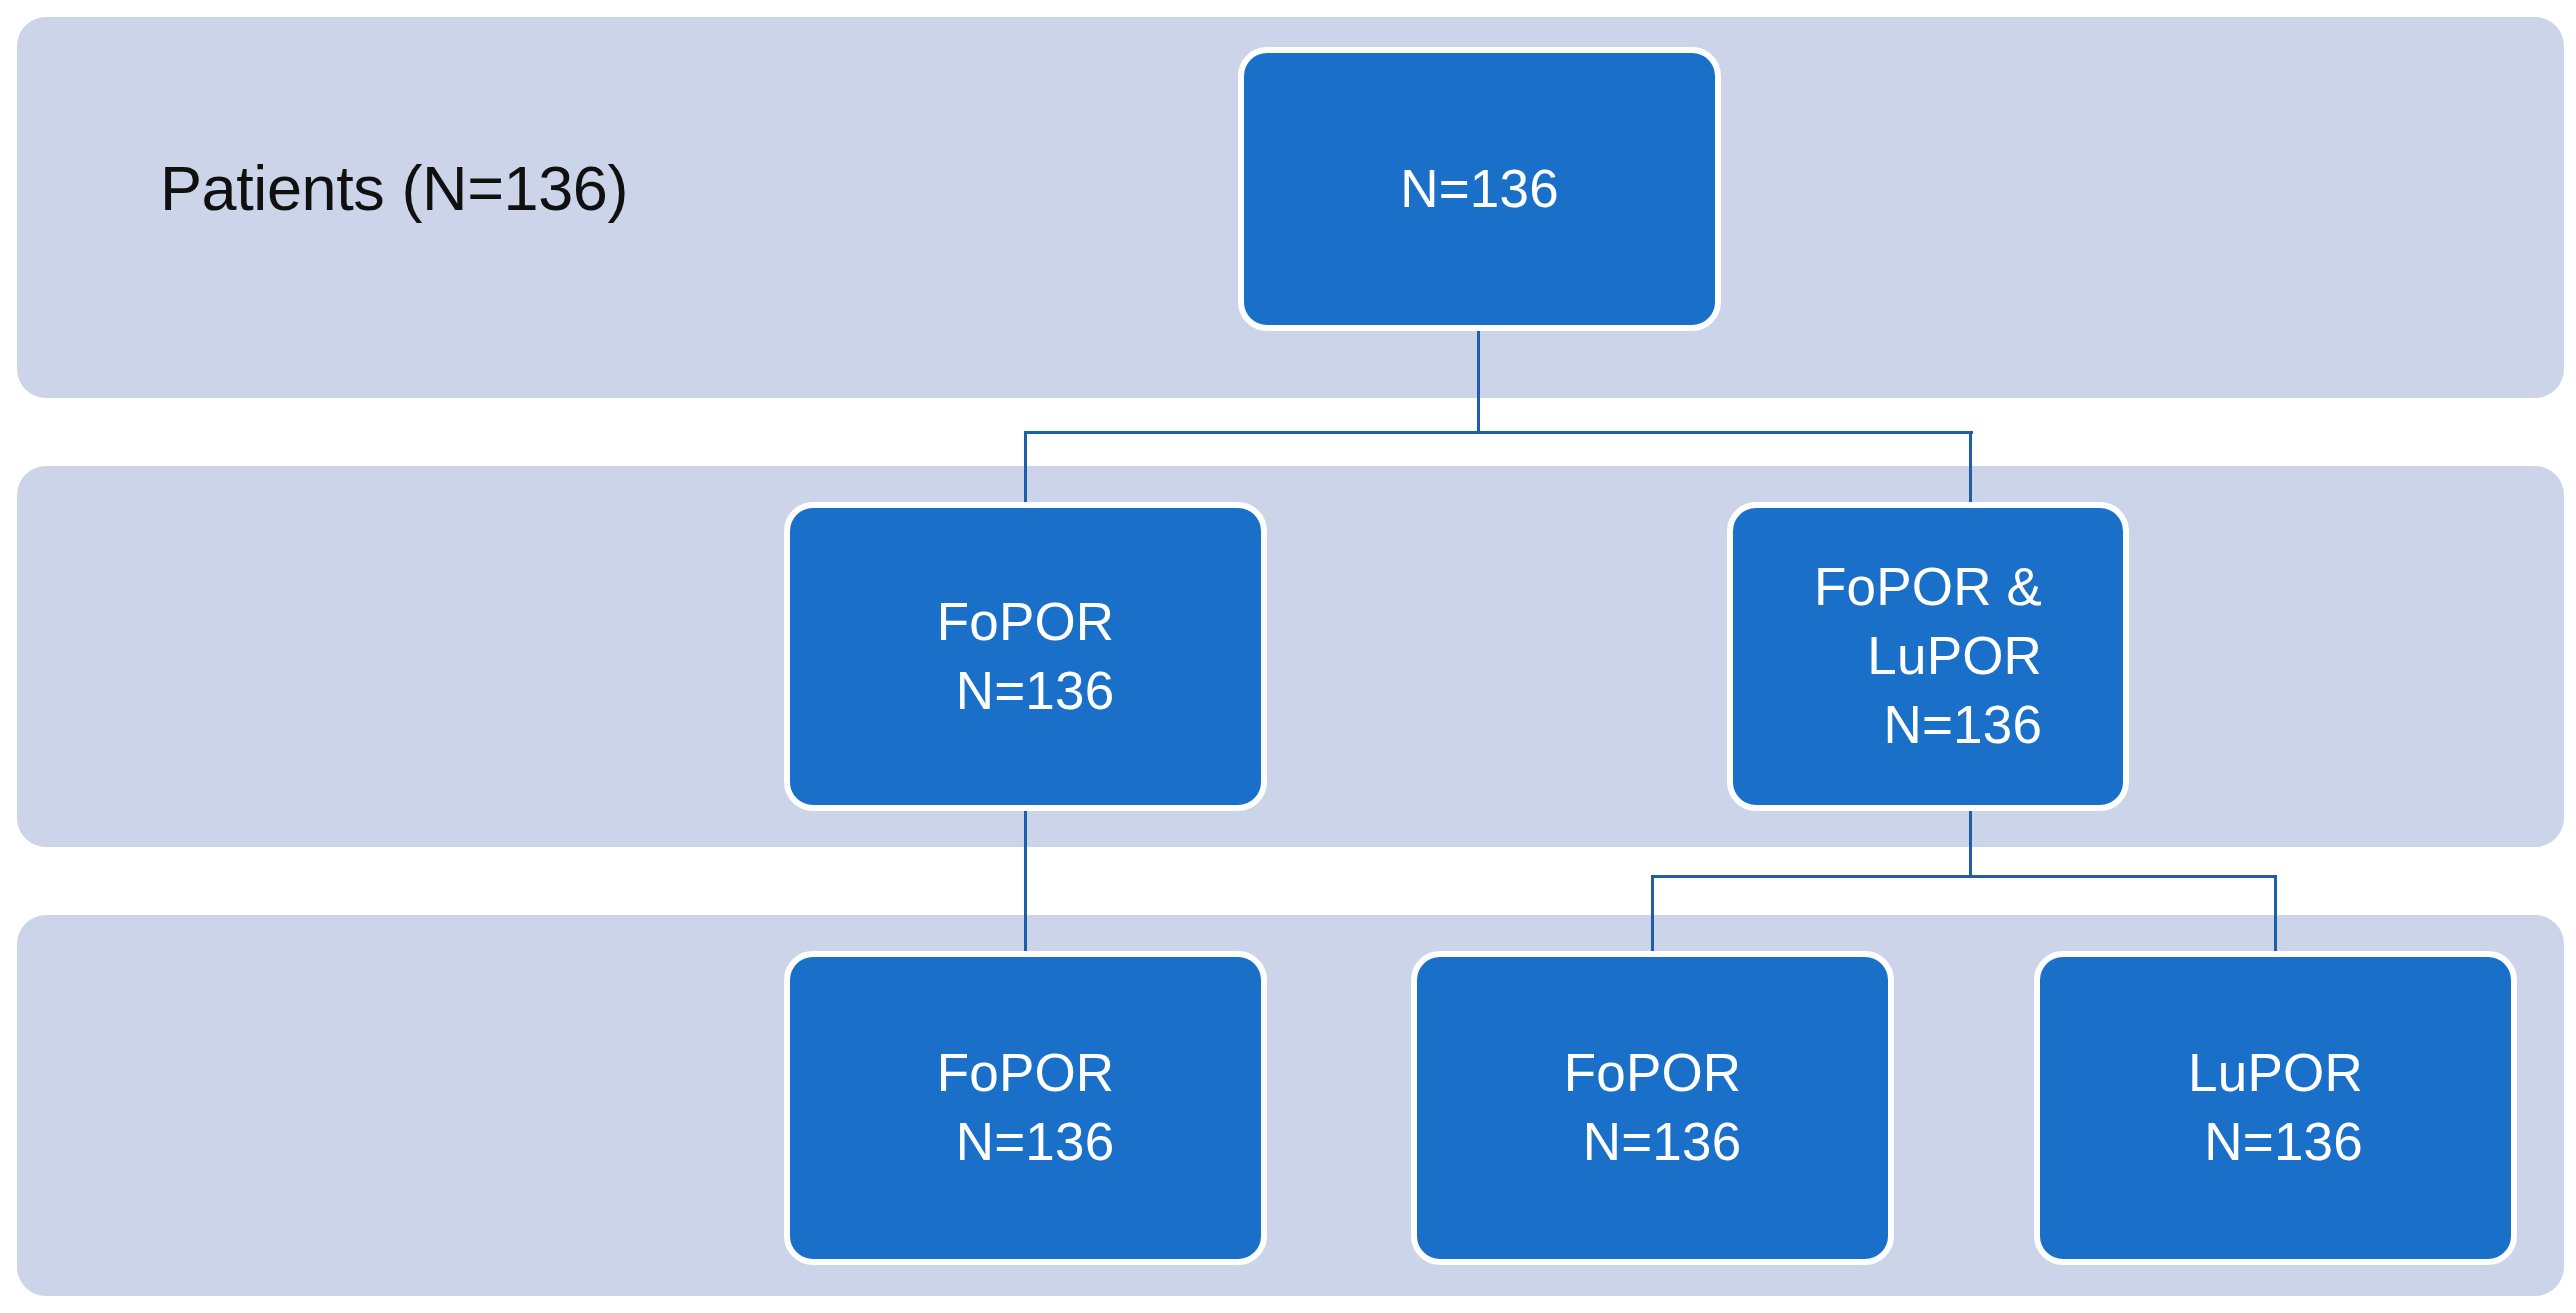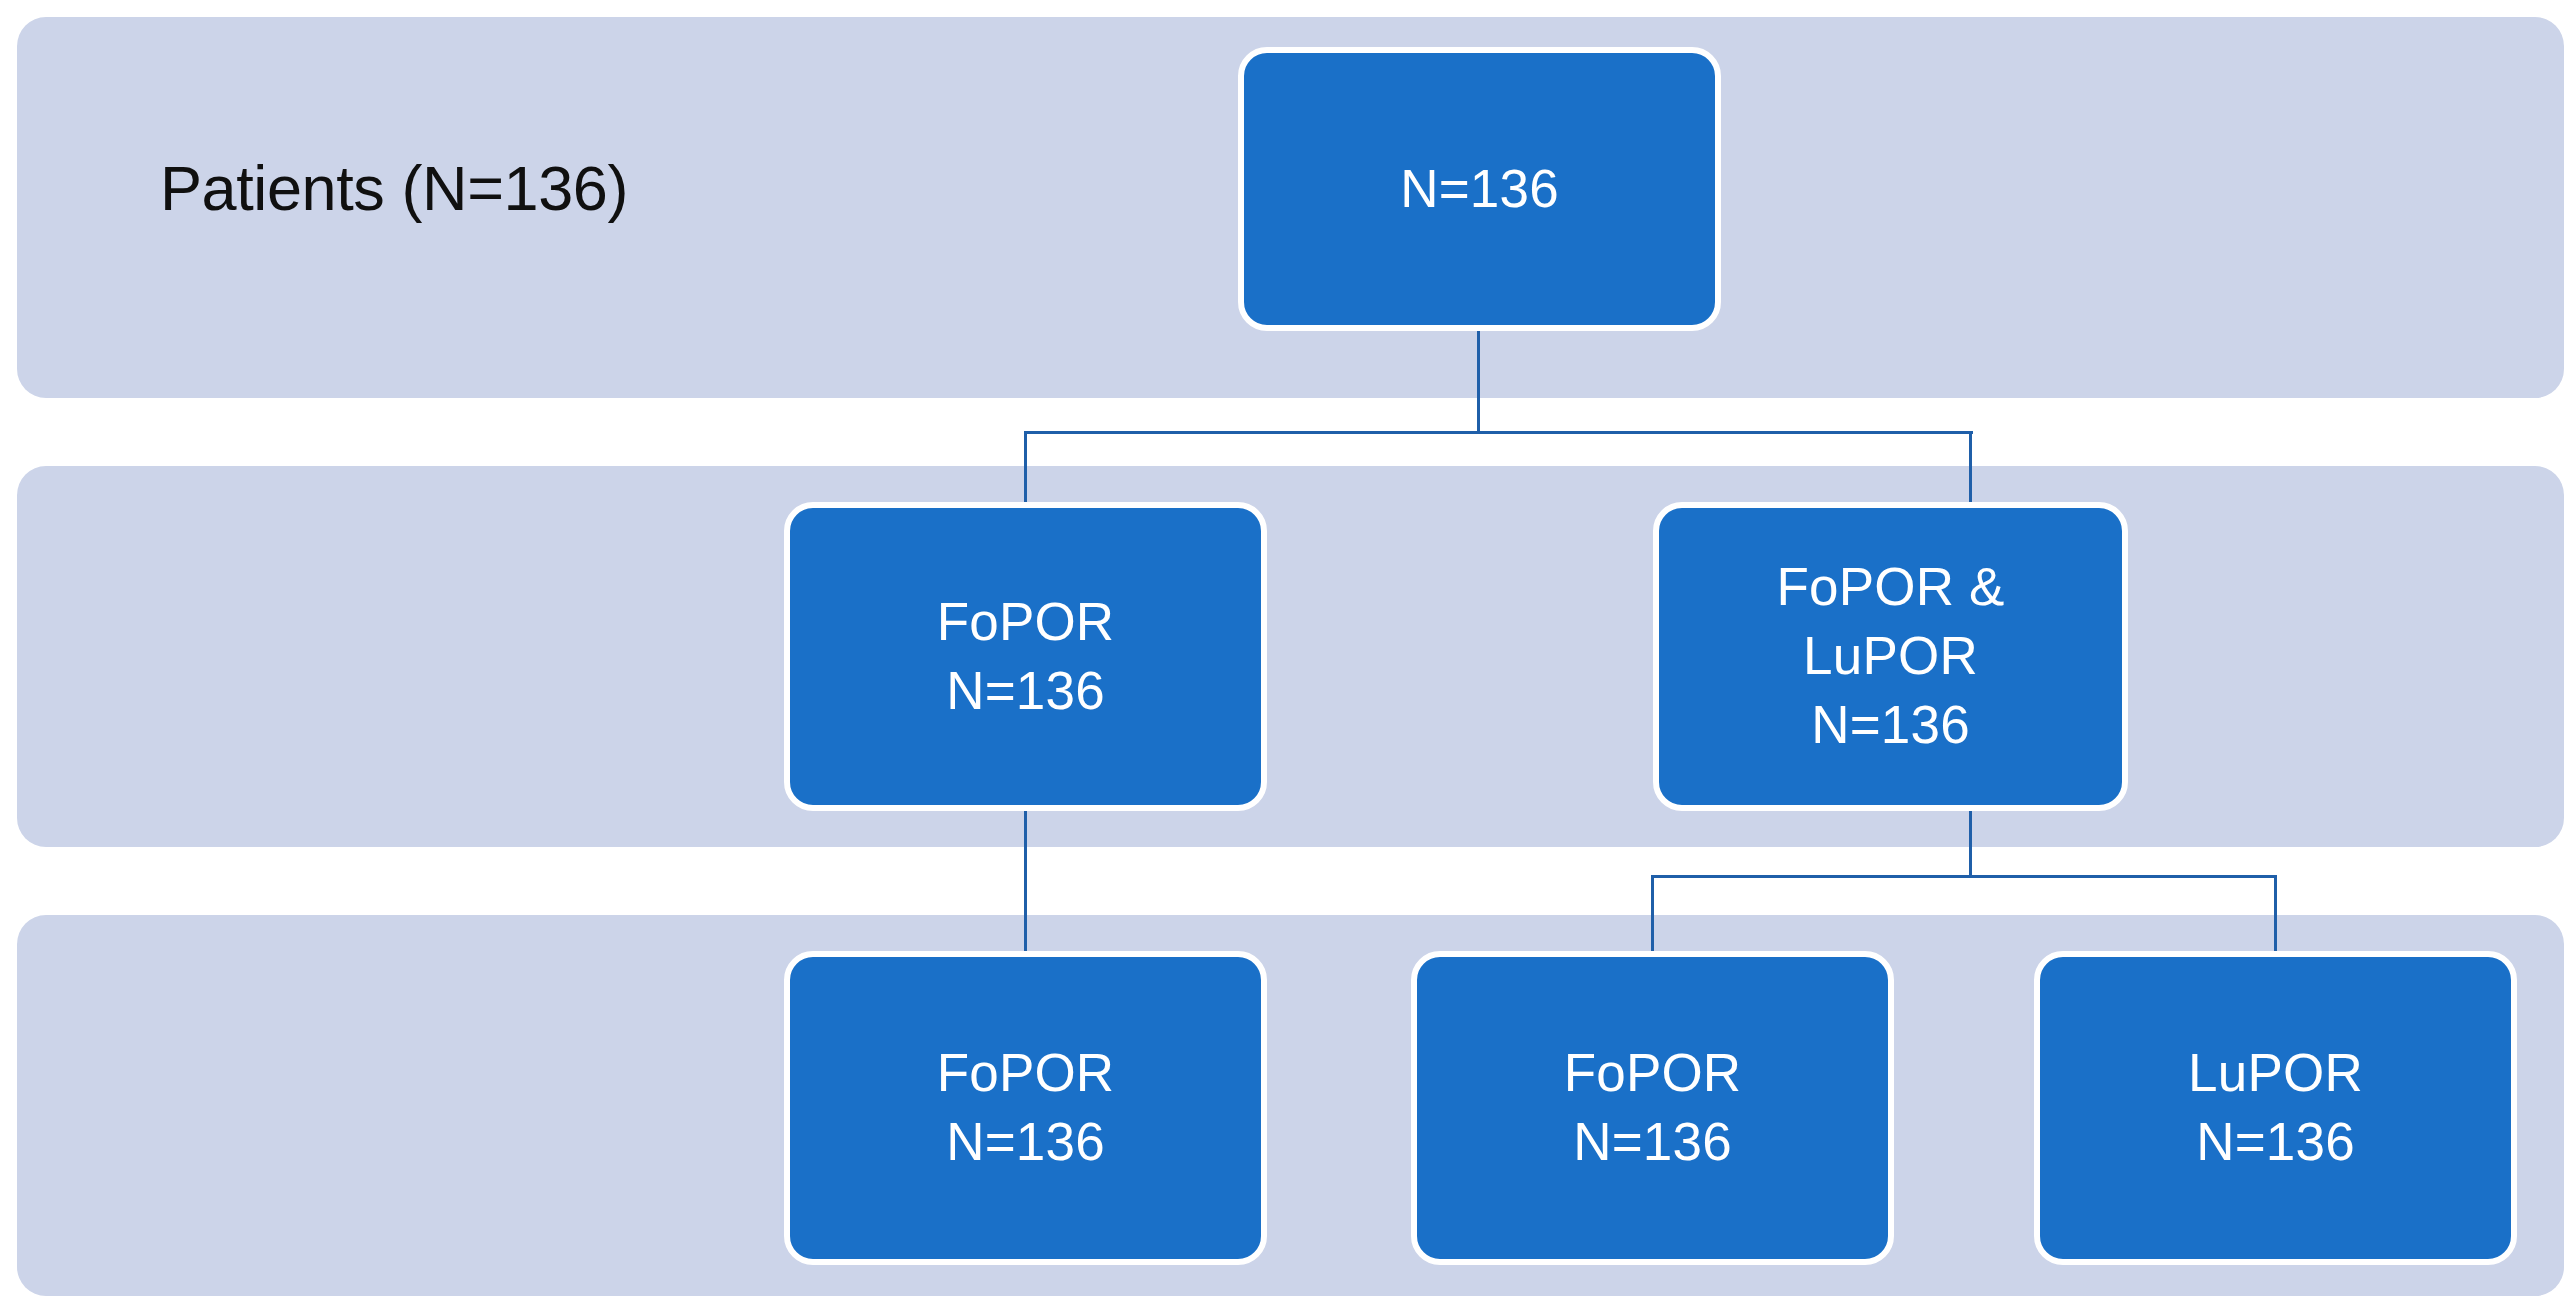--- a/index.html
+++ b/index.html
@@ -61,31 +61,31 @@
     box-sizing: border-box;
     background: #1a70c8;
     border: 6px solid #ffffff;
     border-radius: 29px;
     display: flex;
     align-items: center;
     justify-content: center;
     color: #ffffff;
     font-size: 53px;
     line-height: 1.30;
-    text-align: center;
+    text-align: right;
     white-space: pre-line;
     letter-spacing: 0.2px;
   }
 
   
   #node-root { left: 1238px; top: 47px;  width: 483px; height: 284px; }
 
   
   #node-c1 { left: 784px;  top: 502px; width: 483px; height: 309px; }
-  #node-c2 { left: 1653px; top: 502px; width: 475px; height: 309px; }
+  #node-c2 { left: 1727px; top: 502px; width: 402px; height: 309px; }
 
   
   #node-g1 { left: 784px;  top: 951px; width: 483px; height: 314px; }
   #node-g2 { left: 1411px; top: 951px; width: 483px; height: 314px; }
   #node-g3 { left: 2034px; top: 951px; width: 483px; height: 314px; }
 </style>
 </head>
 <body>
 
 <div id="canvas">

